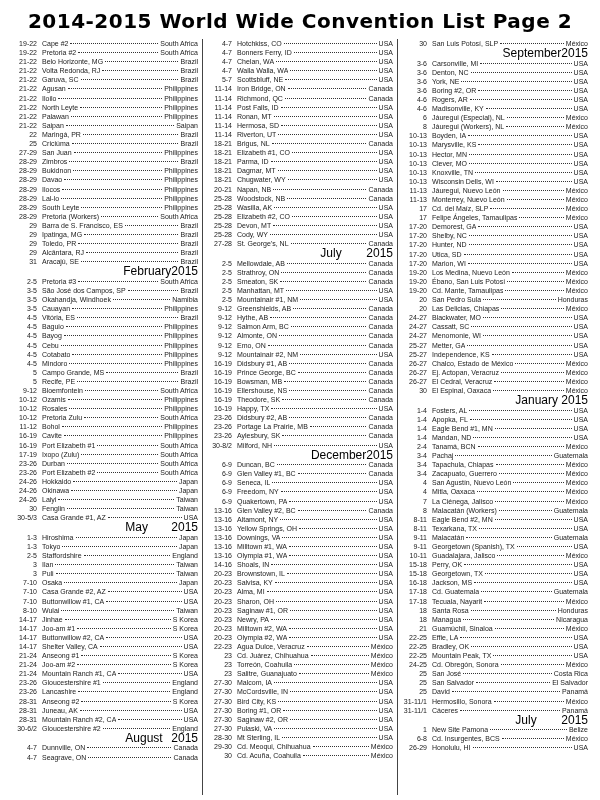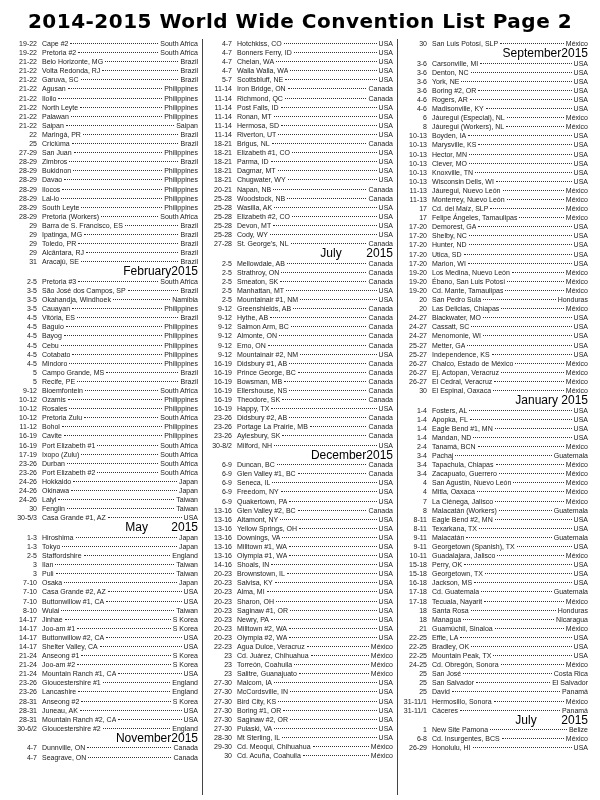--- a/index.html
+++ b/index.html
@@ -495,21 +495,21 @@
           <span class="dots"></span>
           <span class="country">USA</span>
         </div>
         <div class="row">
           <span class="date">30-6/2</span>
           <span class="place">Gloucestershire #2</span>
           <span class="dots"></span>
           <span class="country">England</span>
         </div>
         <div class="month-header">
-          <span class="month">November</span>
+          <span class="month">August</span>
           <span class="year">2015</span>
         </div>
         <div class="row">
           <span class="date">4-7</span>
           <span class="place">Dunnville, ON</span>
           <span class="dots"></span>
           <span class="country">Canada</span>
         </div>
         <div class="row">
           <span class="date">4-7</span>

